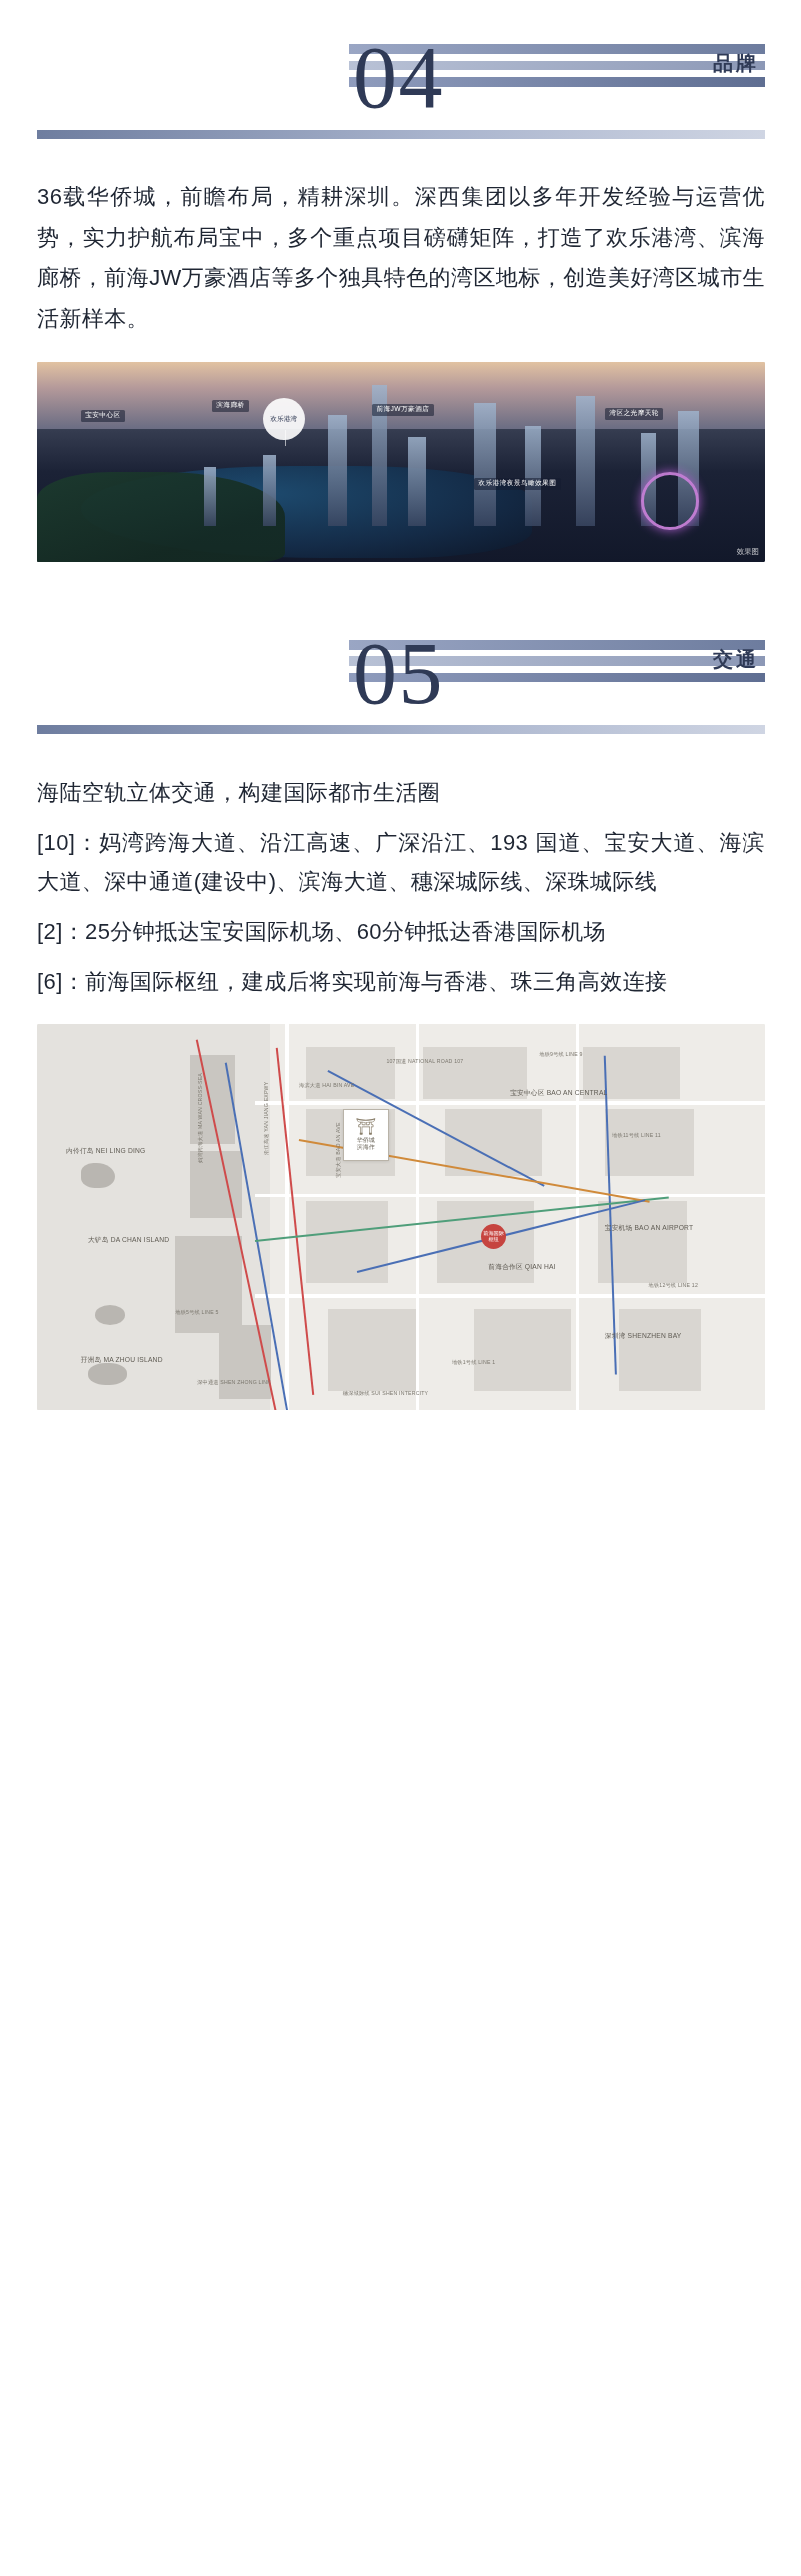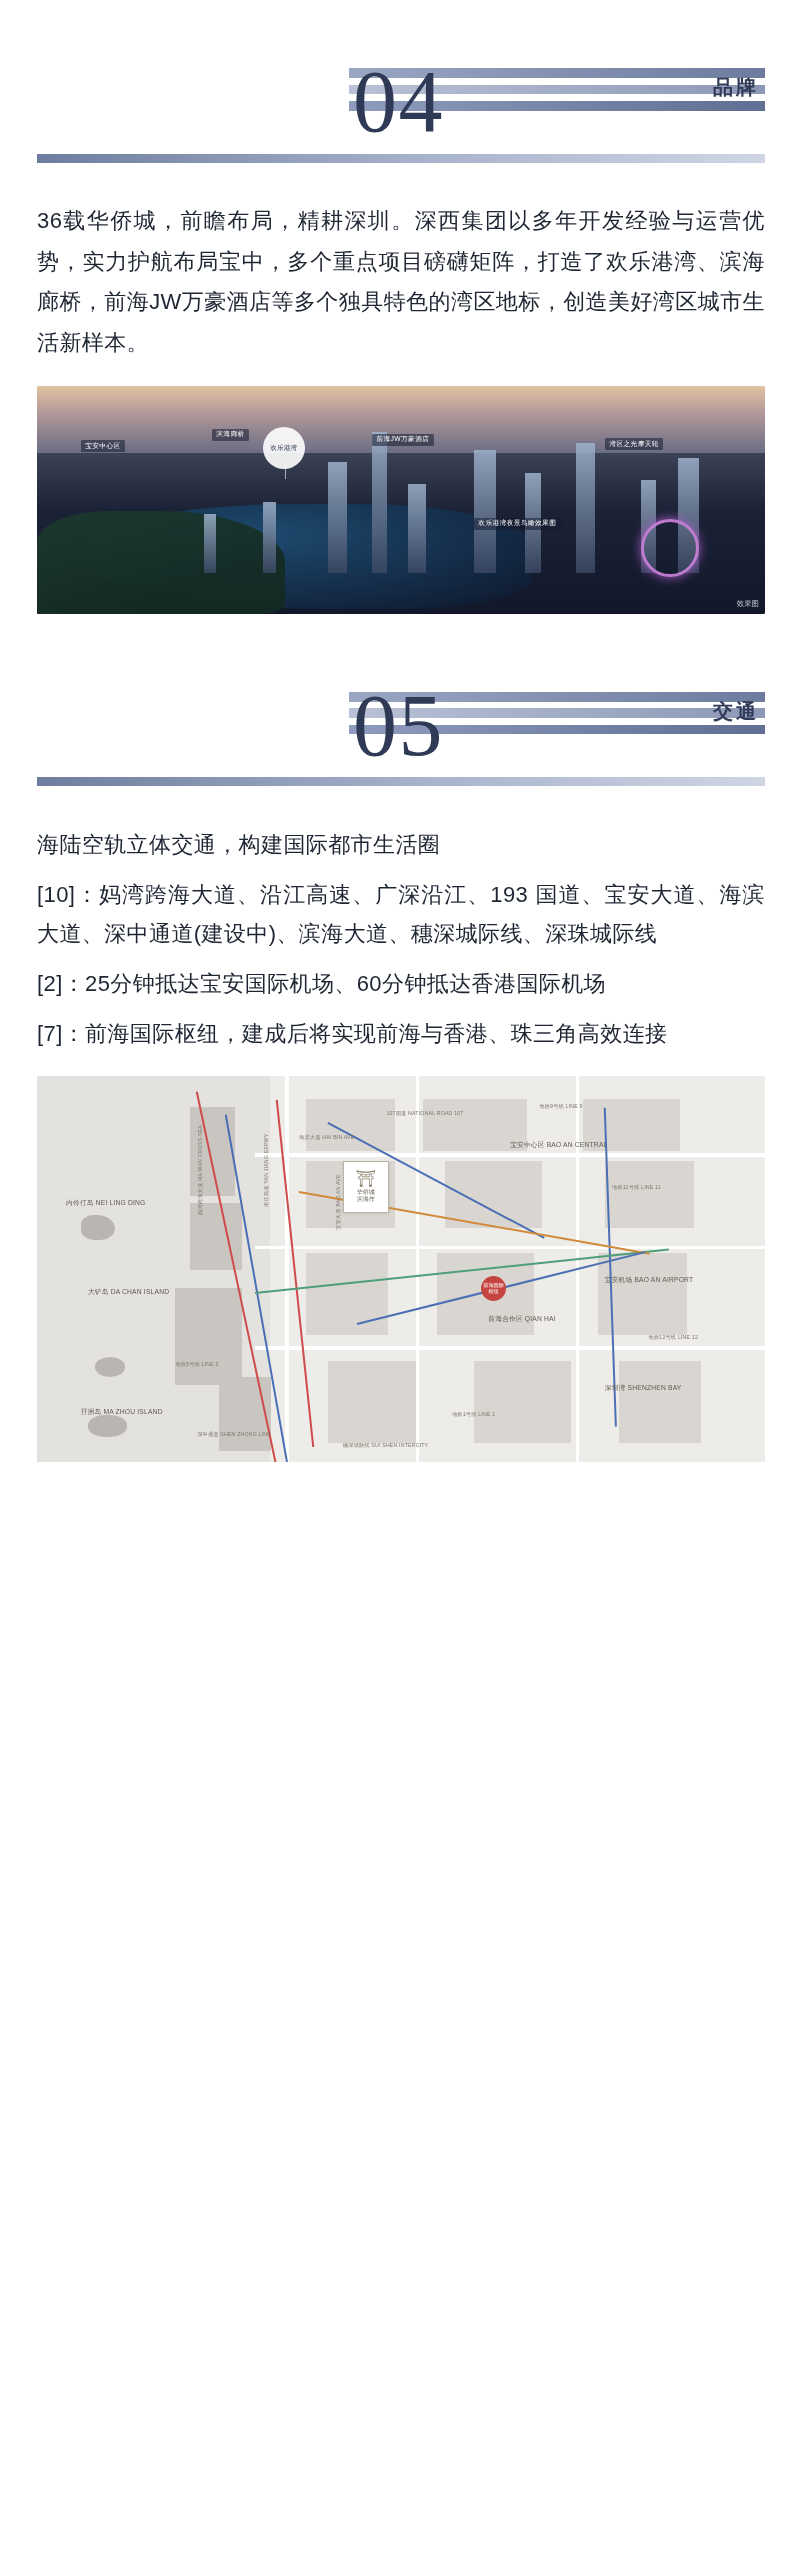--- a/index.html
+++ b/index.html
@@ -3,21 +3,21 @@
 <meta charset="utf-8">
 <style>
   * { box-sizing: border-box; margin: 0; padding: 0; }
   html, body {
     width: 802px;
     background: #ffffff;
     font-family: "Liberation Sans", "DejaVu Sans", sans-serif;
   }
   body { width: 802px; min-height: 2576px; position: relative; }
 
-  .page { width: 802px; padding: 0; margin-top: 24px; }
+  .page { width: 802px; padding: 0; }
 
   
   .section {
     padding: 0 37px;
   }
   .sec-head {
     position: relative;
     padding-top: 25px;
     margin-bottom: 7.4px;
   }
@@ -107,21 +107,21 @@
   .photo {
     margin-top: 22px;
     width: 100%;
     border-radius: 1.5px;
     overflow: hidden;
     position: relative;
   }
 
   
   .cityscape {
-    height: 228px;
+    height: 200px;
     background: linear-gradient(180deg,#c9b39a 0%, #8d7f86 11%, #3d4458 28%, #1b2236 55%, #12182a 100%);
     position: relative;
   }
   .cs-sky-glow {
     position:absolute; left:0; top:0; width:100%; height:67px;
     background: linear-gradient(180deg,#e3c3a2 0%, #b59a9b 40%, #6d6f86 100%);
     opacity:.95;
   }
   .cs-water {
     position:absolute; left:6%; top:52%; width:62%; height:46%;
@@ -306,21 +306,21 @@
       </div>
       <div class="sec-title-wrap">
         <div class="underbar"></div>
       </div>
     </div>
 
     <div style="margin-top:25px;">
       <div class="para">海陆空轨立体交通，构建国际都市生活圈</div>
       <div class="para">[10]：妈湾跨海大道、沿江高速、广深沿江、193 国道、宝安大道、海滨大道、深中通道(建设中)、滨海大道、穗深城际线、深珠城际线</div>
       <div class="para">[2]：25分钟抵达宝安国际机场、60分钟抵达香港国际机场</div>
-      <div class="para">[7]：前海国际枢纽，建成后将实现前海与香港、珠三角高效连接</div>
+      <div class="para">[6]：前海国际枢纽，建成后将实现前海与香港、珠三角高效连接</div>
     </div>
 
     <div class="photo">
       <div class="mapbox">
         <div class="map-water"></div>
         <div class="map-land"></div>
 
         <div class="blk darker" style="left:6%;top:36%;width:34px;height:25px;border-radius:40% 60% 50% 45%;"></div>
         <div class="blk darker" style="left:8%;top:73%;width:30px;height:19.3px;border-radius:50%;"></div>
         <div class="blk darker" style="left:7%;top:88%;width:39px;height:22px;border-radius:45%;"></div>

